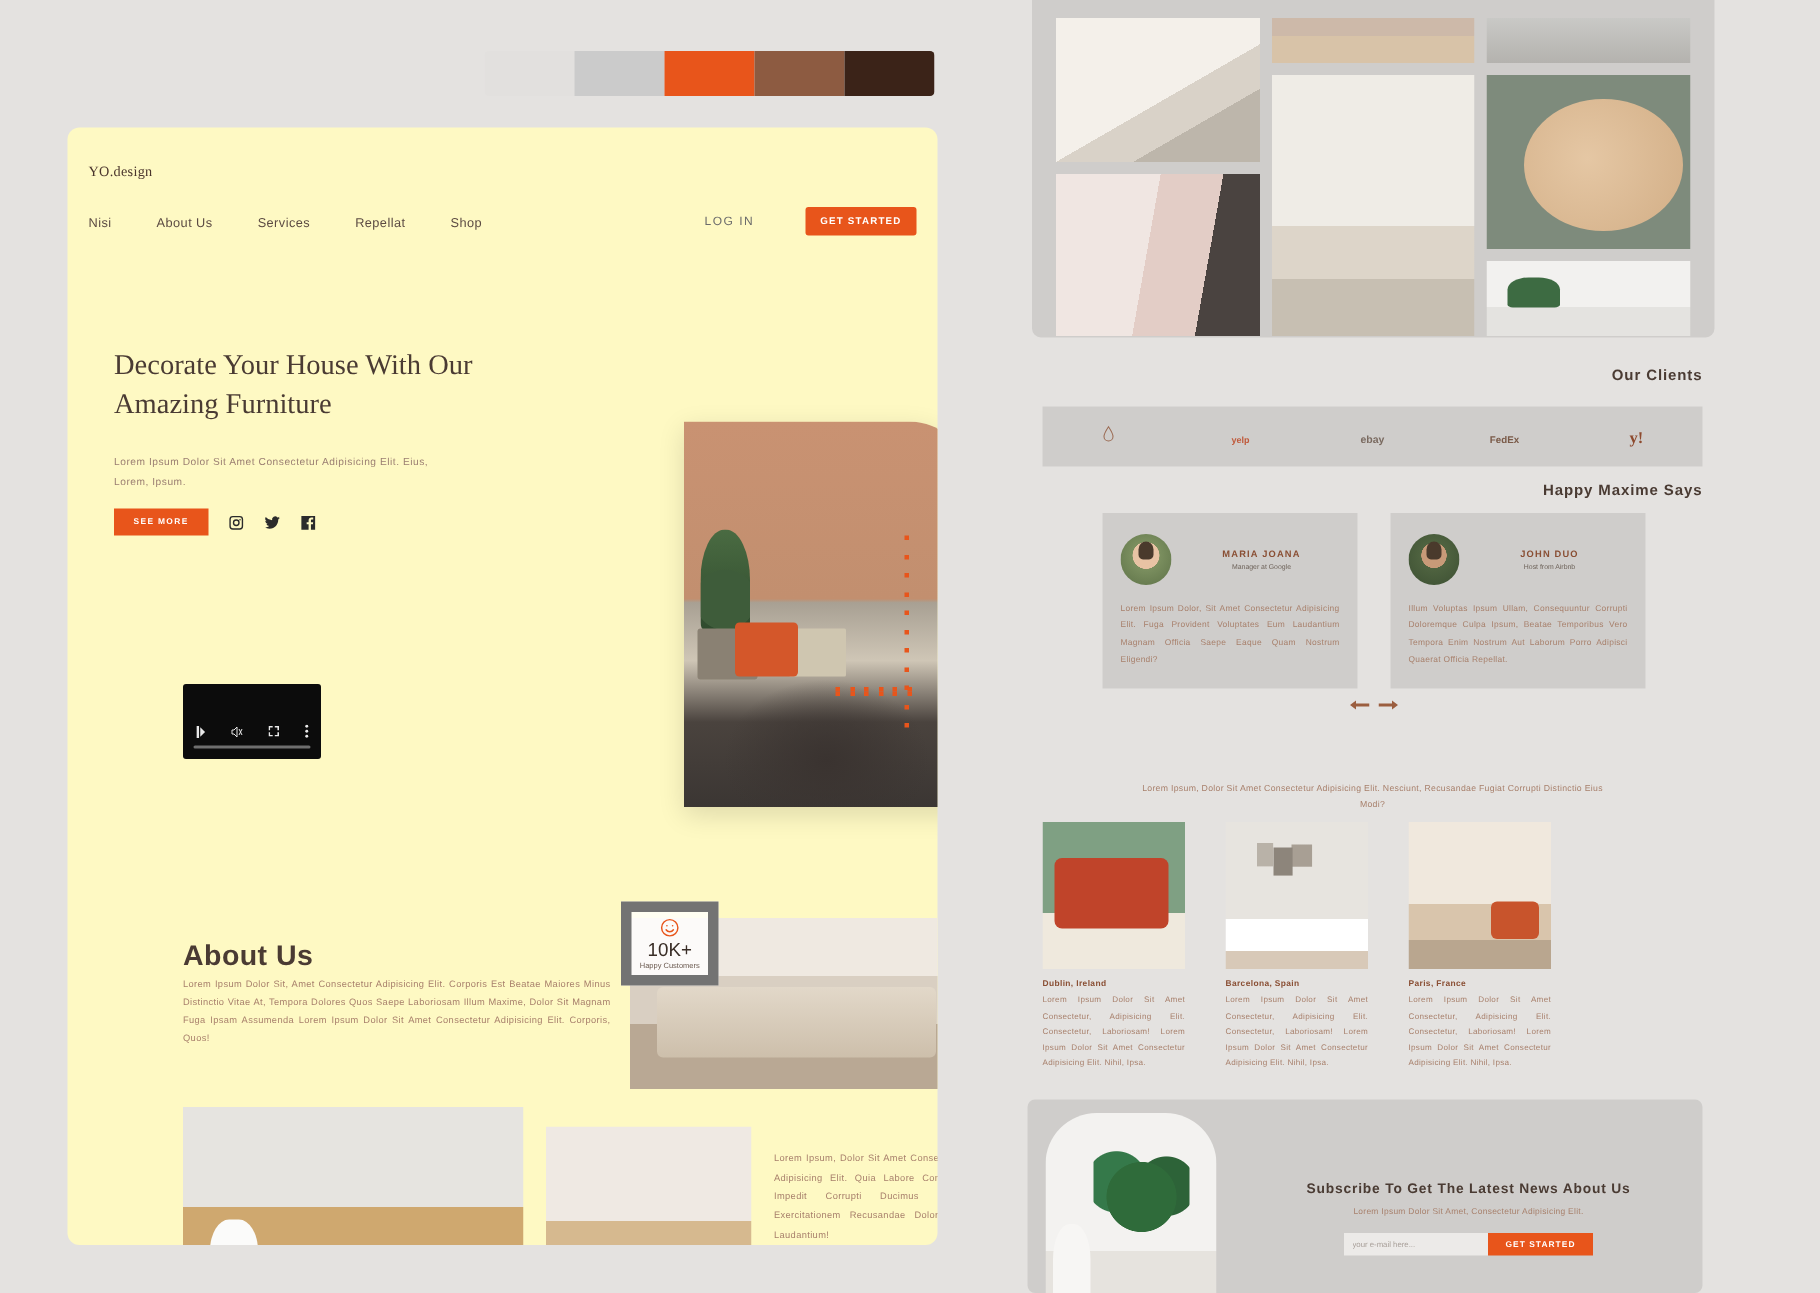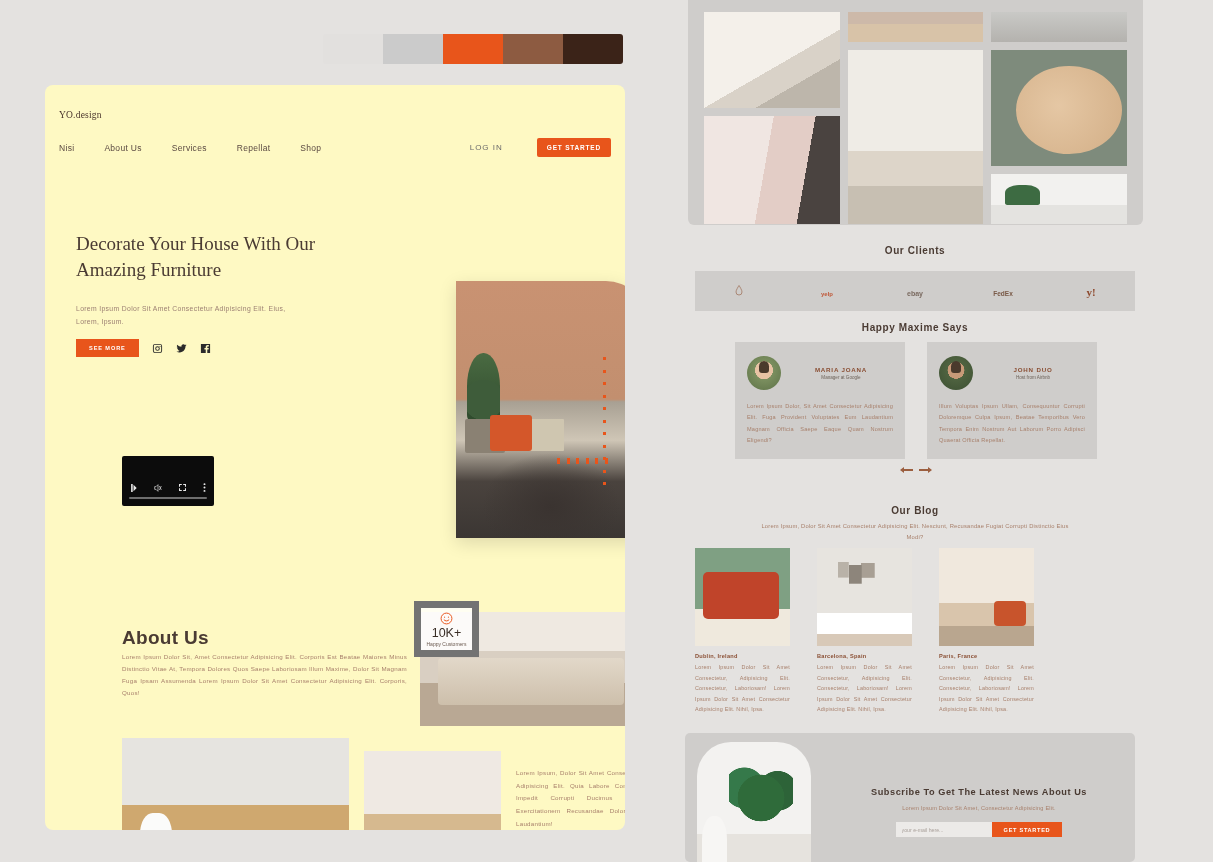--- a/index.html
+++ b/index.html
@@ -167,21 +167,21 @@
   .m1 { grid-column: 1; grid-row: 1 / span 2; }
   .m2 { grid-column: 2; grid-row: 1 / span 1; }
   .m3 { grid-column: 3; grid-row: 1 / span 1; }
   .m4 { grid-column: 3; grid-row: 2 / span 2; }
   .m5 { grid-column: 2; grid-row: 2 / span 3; }
   .m6 { grid-column: 1; grid-row: 3 / span 2; }
   .m7 { grid-column: 3; grid-row: 4 / span 1; }
 
   
   .sec-title {
-    text-align: center; font-size: 10px; font-weight: bold;
+    text-align: right; font-size: 10px; font-weight: bold;
     color: #4a3b33; letter-spacing: .6px;
   }
   .clients-strip {
     position: absolute; left: 695px; top: 271px;
     width: 440px; height: 40px; background: #cfcdcb;
     display: flex; align-items: center;
   }
   .client { flex: 1; text-align: center; }
 
   
@@ -450,23 +450,20 @@
   </div>
   <div class="tnav">
     <svg width="13" height="8" viewBox="0 0 13 8">
       <path d="M0 4 L4 1 L4 3 L13 3 L13 5 L4 5 L4 7 Z" fill="#9b5e3f"></path>
     </svg>
     <svg width="13" height="8" viewBox="0 0 13 8">
       <path d="M13 4 L9 1 L9 3 L0 3 L0 5 L9 5 L9 7 Z" fill="#9b5e3f"></path>
     </svg>
   </div>
 
-  <div style="position:absolute;left:695px;top:505px;width:440px">
-    <div class="sec-title">Our Blog</div>
-  </div>
   <div class="blog-sub">Lorem Ipsum, Dolor Sit Amet Consectetur Adipisicing Elit. Nesciunt, Recusandae Fugiat Corrupti Distinctio Eius Modi?</div>
   <div class="blog-cards">
     <div class="bcard">
       <div class="bimg">
           <div class="img p-redsofa"></div>
         </div>
       <div class="bloc">Dublin, Ireland</div>
       <div class="btext">Lorem Ipsum Dolor Sit Amet Consectetur, Adipisicing Elit. Consectetur, Laboriosam! Lorem Ipsum Dolor Sit Amet Consectetur Adipisicing Elit. Nihil, Ipsa.</div>
     </div>
     <div class="bcard">

